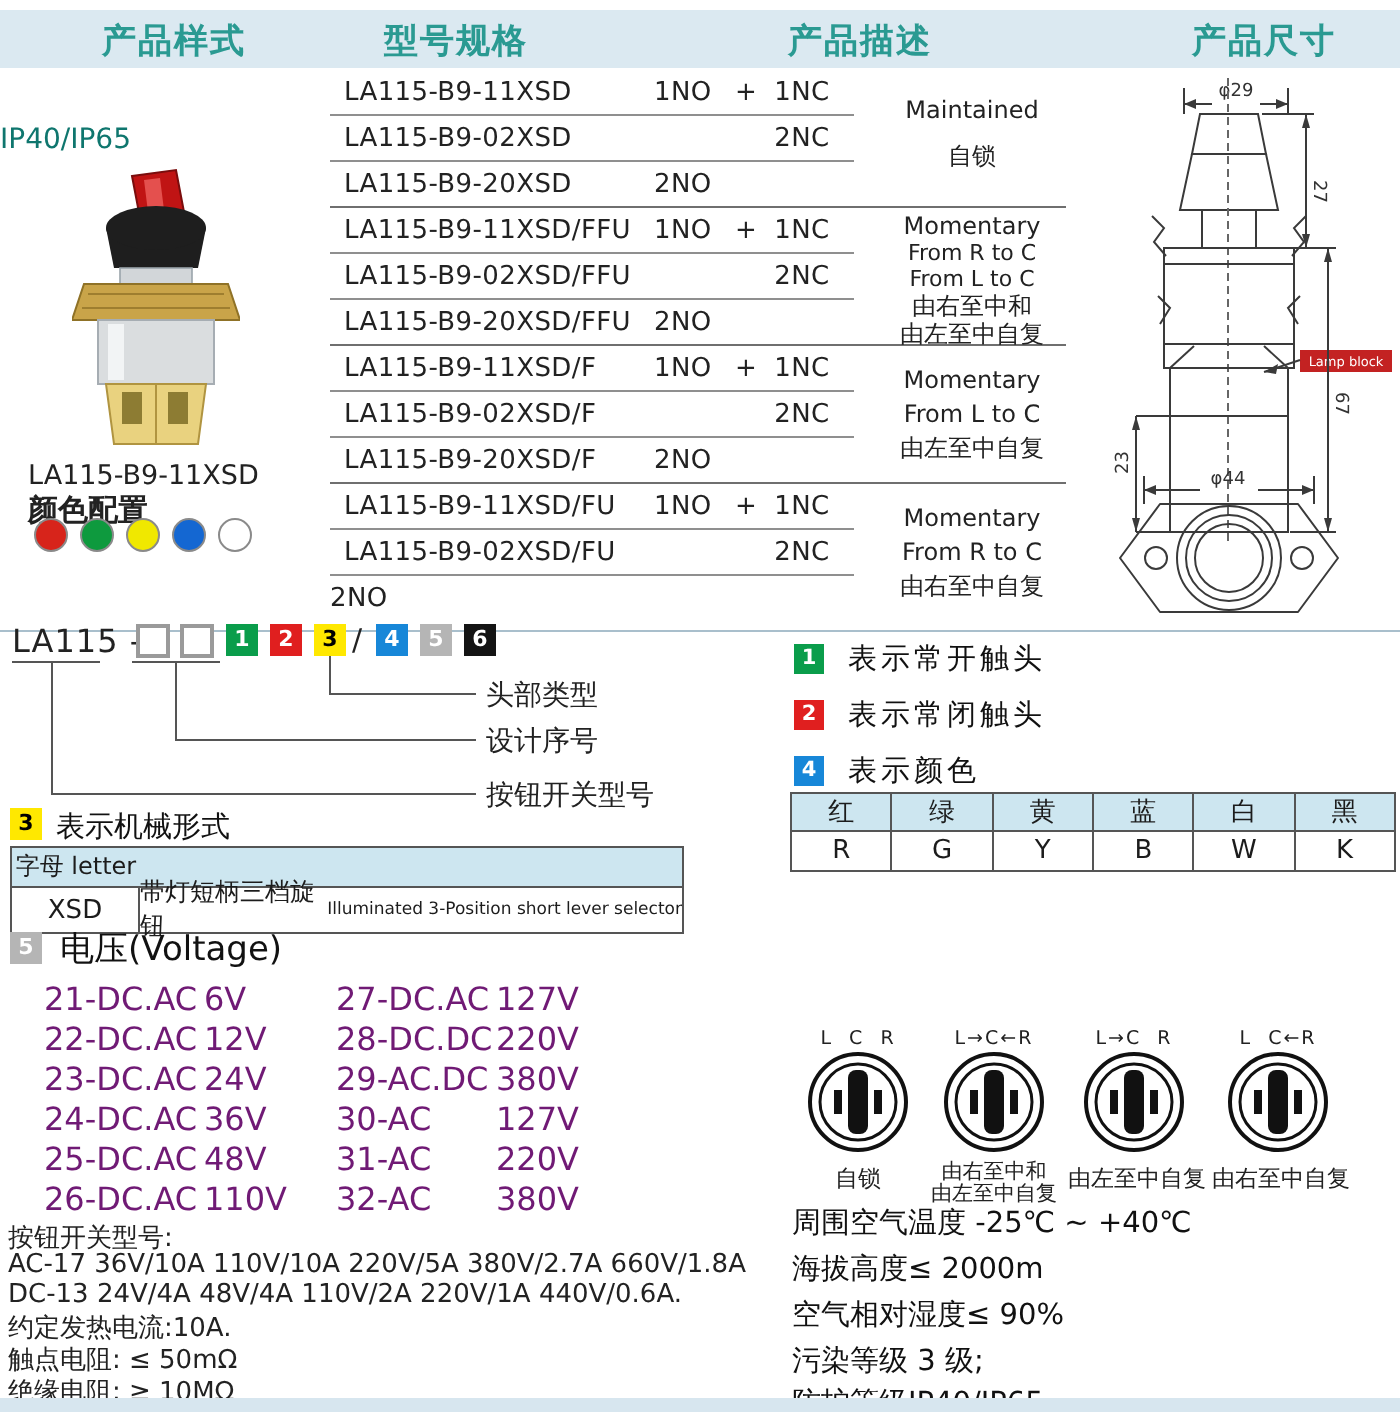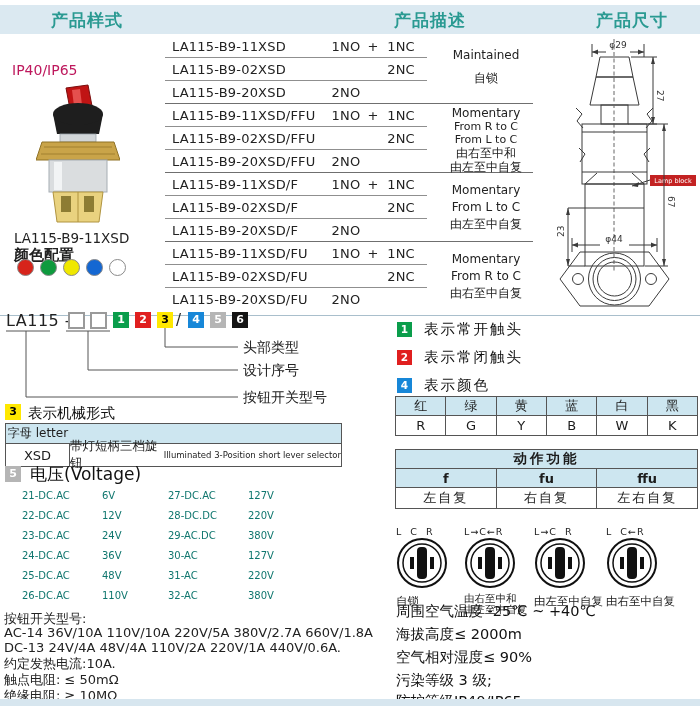--- a/index.html
+++ b/index.html
@@ -11,32 +11,32 @@
   
   .hdr{position:absolute;top:5px;left:0;width:700px;height:29px;background:#dbe9f1}
   .hcell{position:absolute;top:4px;width:120px;text-align:center;font-size:17px;font-weight:bold;
          color:#2a9a92;letter-spacing:1px}
 
   
   .mrow{position:absolute;left:165px;width:262px;height:23px;display:flex;align-items:center;
         font-size:13px;letter-spacing:.2px;color:#222}
   .mrow.line{border-bottom:1px solid #8f8f8f}
   .mm{width:162px;padding-left:7px;white-space:nowrap}
-  .mno{width:38px;text-align:center}
+  .mno{width:38px;}
   .mp{width:16px;text-align:center}
   .mnc{width:40px;text-align:center}
   .gsep{position:absolute;left:165px;width:368px;height:0;border-top:1px solid #6f6f6f}
 
   .desc{position:absolute;left:434px;width:104px;text-align:center;color:#222}
   .desc .en{font-size:12px;line-height:14px}
   .desc .en2{font-size:11px;line-height:13px}
   .desc .cn{font-size:12px;line-height:14px}
 
   
-  .ip{position:absolute;left:12px;top:62px;font-size:14px;color:#be185d}
+  .ip{position:absolute;left:0;top:62px;font-size:14px;color:#0f766e}
   .pmodel{position:absolute;left:14px;top:230px;font-size:13.5px;color:#222}
   .clabel{position:absolute;left:14px;top:246px;font-size:15px;font-weight:bold;color:#222}
   .dot{position:absolute;top:259px;width:17px;height:17px;border-radius:50%;border:1px solid #8a8a8a}
 
   
   .divider{position:absolute;top:315px;left:0;width:700px;border-top:1px solid #a9bfcc}
   .bstrip{position:absolute;top:699px;left:0;width:700px;height:7px;background:#d7e6ef}
 
   
   .prefix{position:absolute;left:6px;top:311px;font-size:16px;letter-spacing:.5px;color:#222}
@@ -55,21 +55,21 @@
   .mech-r>div:last-child{border-right:none}
   .mech-h{height:20px;background:#cde6f0;border-bottom:1px solid #555}
   .mech-b{height:22px}
   .c1{width:64px;font-size:12px}
   .c2{flex:1;font-size:13px}
   .mech-en{font-size:11px;margin-left:5px}
   .mech-en-sm{font-size:8.5px;margin-left:4px;white-space:nowrap}
 
   
   .vttl{position:absolute;left:30px;top:463px;font-size:17px;color:#111}
-  .vitem{position:absolute;display:flex;font-size:10px;color:#0f766e}
+  .vitem{position:absolute;display:flex;font-size:16px;color:#701a75}
   .vc{width:80px}
 
   
   .rline{position:absolute;left:4px;font-size:13px;color:#222;white-space:nowrap}
 
   
   .lgd{position:absolute;left:397px;display:flex;align-items:center}
   .lgd .badge2{width:15px;height:15px;font-size:10.5px;font-weight:bold;color:#fff;text-align:center;
                line-height:15px;margin-right:12px}
   .lgd .ltxt{font-size:14.5px;letter-spacing:2px;color:#111}
@@ -82,37 +82,38 @@
   .rt .row>div:last-child{border-right:none}
   .rt .hrow{background:#cde6f0;border-bottom:1px solid #555}
   .ct-r1{height:19px;font-size:13px}
   .ct-r2{height:19px;font-size:13px}
   .at-r1{height:19px;font-size:13.5px;font-weight:bold;background:#cde6f0;border-bottom:1px solid #555;
          display:flex;align-items:center;justify-content:center;letter-spacing:3px}
   .at-r2{height:19px;font-size:13px;font-weight:bold}
   .at-r3{height:20px;font-size:13px;letter-spacing:2px}
 
   
-  .knob{position:absolute;top:526px;width:66px;}
+  .knob{position:absolute;top:514px;width:66px;text-align:center}
   .ktop{font-size:9.5px;color:#222;height:11px;letter-spacing:1px;white-space:pre}
   .kcap{font-size:11.5px;color:#222;margin-top:1px;white-space:nowrap}
   .kcap2{font-size:10.5px;line-height:11px;color:#222;margin-top:0;white-space:nowrap}
 
   
   .eline{position:absolute;left:396px;font-size:14.5px;color:#111;white-space:nowrap}
 
   svg text{font-family:"DejaVu Sans","Liberation Sans",sans-serif}
 </style>
 </head>
 <body>
 
 <div class="page">
 
   <div class="hdr">
     <span class="hcell" style="left:27px">产品样式</span>
+    <span class="hcell" style="left:168px">型号规格</span>
     <span class="hcell" style="left:370px">产品描述</span>
     <span class="hcell" style="left:572px">产品尺寸</span>
   </div>
 
   <div class="ip">IP40/IP65</div>
 
   <svg class="abs" style="left:36px;top:84px" width="84" height="140" viewBox="0 0 84 140">
     <polygon points="30,4 52,1 56,22 34,25" fill="#c01414" stroke="#7a0d0d" stroke-width="1"></polygon>
     <polygon points="36,6 44,5 46,21 38,22" fill="#e4504e"></polygon>
     <polygon points="17,30 67,30 63,50 21,50" fill="#1e1e1e"></polygon>
@@ -197,21 +198,20 @@
       <span class="mp">+</span>
       <span class="mnc">1NC</span>
     </div>
   <div class="mrow line" style="top:265px">
       <span class="mm">LA115-B9-02XSD/FU</span>
       <span class="mno"></span>
       <span class="mp"></span>
       <span class="mnc">2NC</span>
     </div>
   <div class="mrow" style="top:288px">
-      <span class="mm">LA115-B9-20XSD/FU</span>
       <span class="mno">2NO</span>
       <span class="mp"></span>
       <span class="mnc"></span>
     </div>
 
   <div class="gsep" style="top:103px"></div>
   <div class="gsep" style="top:172px"></div>
   <div class="gsep" style="top:241px"></div>
 
   <div class="desc" style="top:48px">
@@ -387,21 +387,21 @@
   <div class="vitem" style="left:168px;top:570px">
       <span class="vc">31-AC</span>
       <span>220V</span>
     </div>
   <div class="vitem" style="left:168px;top:590px">
       <span class="vc">32-AC</span>
       <span>380V</span>
     </div>
 
   <div class="rline" style="top:610px">按钮开关型号:</div>
-  <div class="rline" style="top:625px">AC-14  36V/10A  110V/10A  220V/5A 380V/2.7A  660V/1.8A</div>
+  <div class="rline" style="top:625px">AC-17  36V/10A  110V/10A  220V/5A 380V/2.7A  660V/1.8A</div>
   <div class="rline" style="top:640px">DC-13 24V/4A  48V/4A  110V/2A 220V/1A  440V/0.6A.</div>
   <div class="rline" style="top:655px">约定发热电流:10A.</div>
   <div class="rline" style="top:671px">触点电阻: ≤ 50mΩ</div>
   <div class="rline" style="top:687px">绝缘电阻: ≥ 10MΩ</div>
   <div class="rline" style="top:702px;font-size:12px">机械寿命: 旋钮≥30×10⁴次</div>
 
   <div class="lgd" style="top:320px">
     <span class="badge2" style="background:#0a9d4b">1</span>
     <span class="ltxt">表示常开触头</span>
   </div>
@@ -426,33 +426,20 @@
     <div class="row ct-r2">
       <div>R</div>
       <div>G</div>
       <div>Y</div>
       <div>B</div>
       <div>W</div>
       <div>K</div>
     </div>
   </div>
 
-  <div class="rt" style="top:449px">
-    <div class="at-r1">动作功能</div>
-    <div class="row hrow at-r2">
-      <div>f</div>
-      <div>fu</div>
-      <div>ffu</div>
-    </div>
-    <div class="row at-r3">
-      <div>左自复</div>
-      <div>右自复</div>
-      <div>左右自复</div>
-    </div>
-  </div>
 
   <div class="knob" style="left:396px">
     <div class="ktop">L  C  R</div>
     <svg width="52" height="52" viewBox="0 0 52 52">
       <circle cx="26" cy="26" r="24" fill="#fff" stroke="#111" stroke-width="2"></circle>
       <circle cx="26" cy="26" r="19" fill="none" stroke="#111" stroke-width="1.5"></circle>
       <rect x="21" y="10" width="10" height="32" rx="4" fill="#111"></rect>
       <rect x="14" y="20" width="4" height="12" fill="#111"></rect>
       <rect x="34" y="20" width="4" height="12" fill="#111"></rect>
     </svg>

